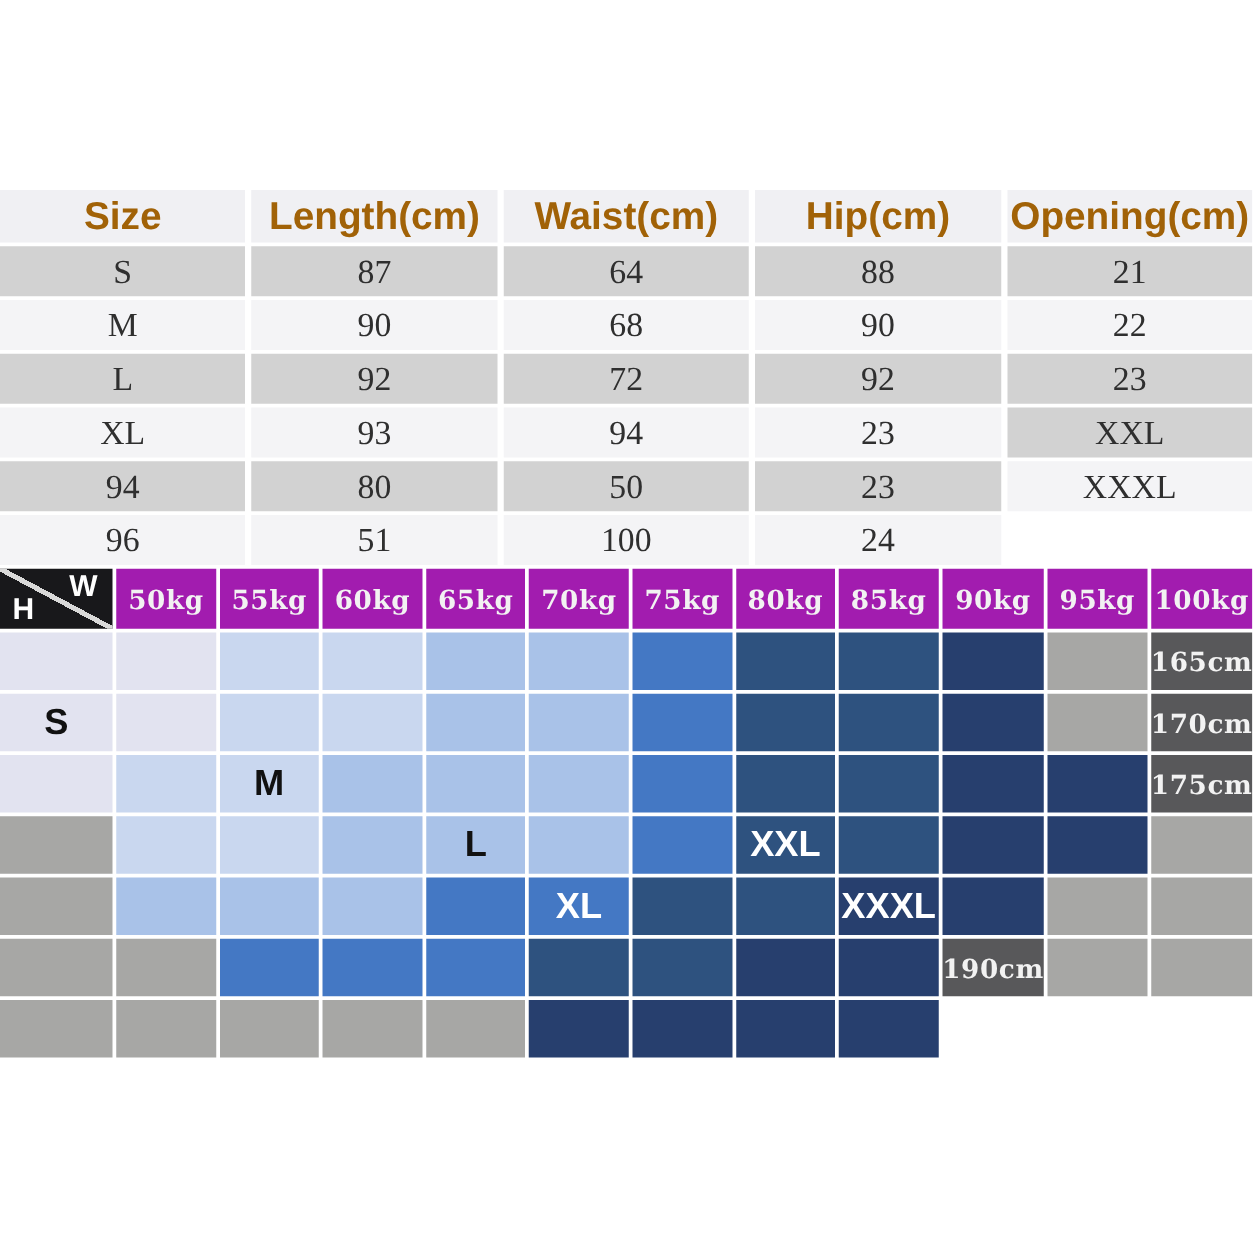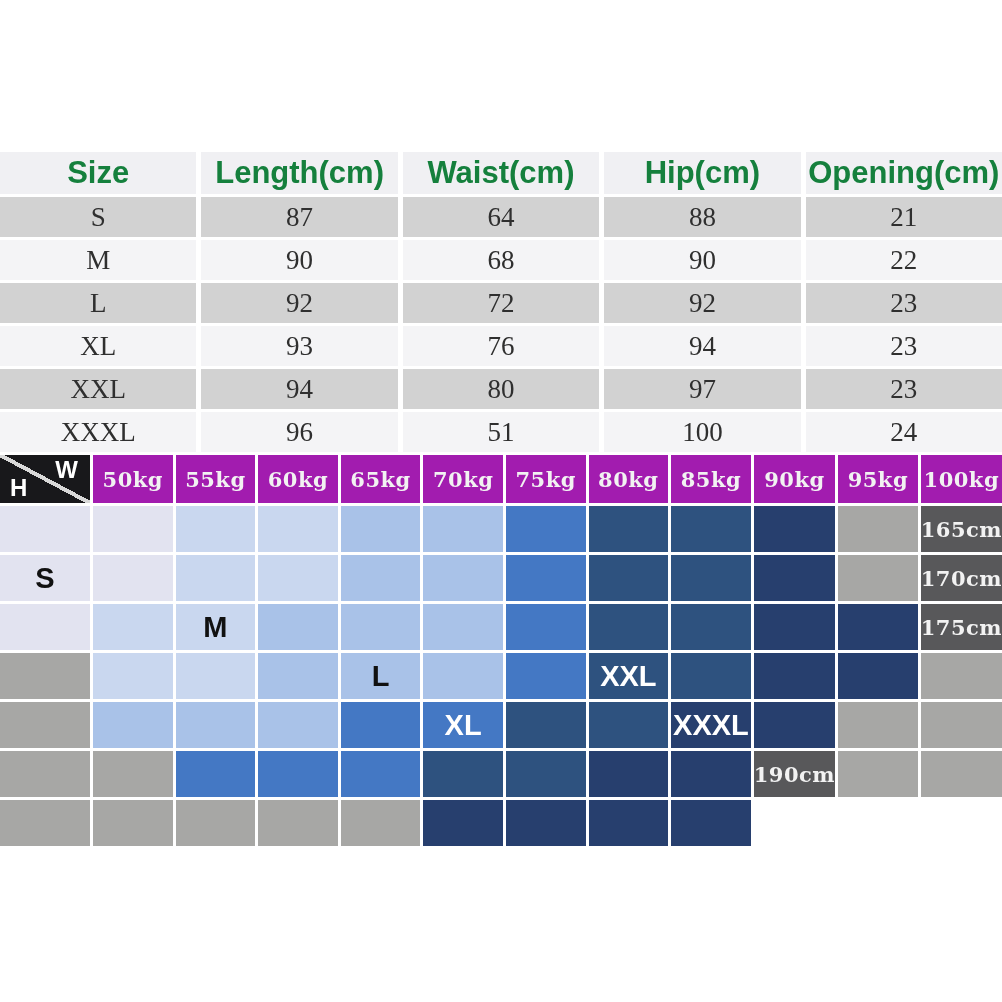--- a/index.html
+++ b/index.html
@@ -12,21 +12,21 @@
   .size-table {
     position:absolute; top:152px; left:0; width:1002px;
     display:grid;
     grid-template-columns:repeat(5, 1fr);
     grid-template-rows:42px repeat(6, 40px);
     column-gap:5px; row-gap:3px;
     background:#ffffff;
   }
   .st-cell { display:flex; align-items:center; justify-content:center; }
   .st-head {
-    background:#f0f0f3; color:#15803d;
+    background:#f0f0f3; color:#a16207;
     font:700 31px "Liberation Sans", sans-serif;
   }
   .st-data {
     font:400 27px "Liberation Serif", serif; color:#2f2f2f;
   }
   .st-gray  { background:#d2d2d2; }
   .st-light { background:#f4f4f6; }
 
   
   .matrix {
@@ -84,27 +84,26 @@
       <div class="st-cell st-data st-light">68</div>
       <div class="st-cell st-data st-light">90</div>
       <div class="st-cell st-data st-light">22</div>
       <div class="st-cell st-data st-gray">L</div>
       <div class="st-cell st-data st-gray">92</div>
       <div class="st-cell st-data st-gray">72</div>
       <div class="st-cell st-data st-gray">92</div>
       <div class="st-cell st-data st-gray">23</div>
       <div class="st-cell st-data st-light">XL</div>
       <div class="st-cell st-data st-light">93</div>
-      <div class="st-cell st-data st-light">76</div>
       <div class="st-cell st-data st-light">94</div>
       <div class="st-cell st-data st-light">23</div>
       <div class="st-cell st-data st-gray">XXL</div>
       <div class="st-cell st-data st-gray">94</div>
       <div class="st-cell st-data st-gray">80</div>
-      <div class="st-cell st-data st-gray">97</div>
+      <div class="st-cell st-data st-gray">50</div>
       <div class="st-cell st-data st-gray">23</div>
       <div class="st-cell st-data st-light">XXXL</div>
       <div class="st-cell st-data st-light">96</div>
       <div class="st-cell st-data st-light">51</div>
       <div class="st-cell st-data st-light">100</div>
       <div class="st-cell st-data st-light">24</div>
     </div>
 
   <div class="matrix">
     <div class="mx-cell mx-corner">

